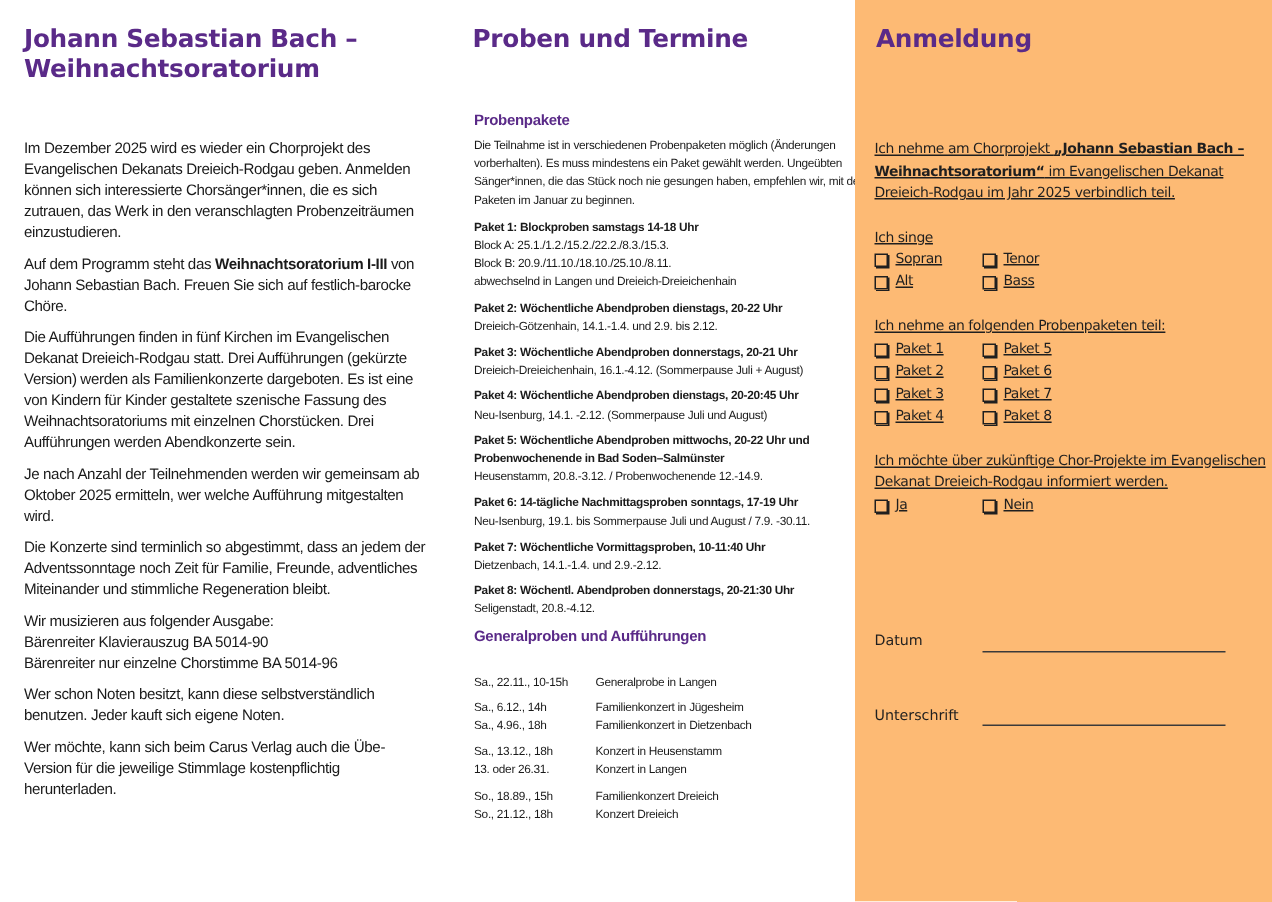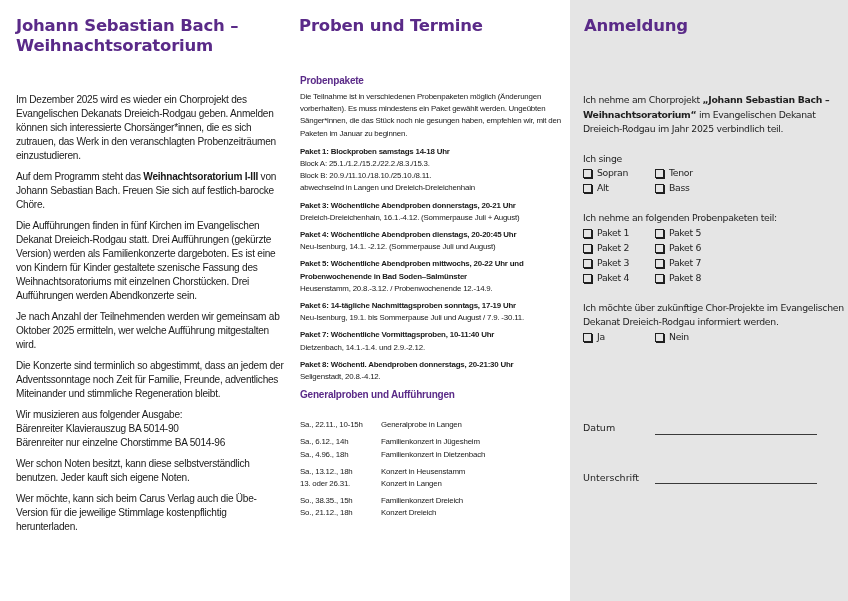--- a/index.html
+++ b/index.html
@@ -1,21 +1,21 @@
 <!DOCTYPE html>
 <html><head>
   <meta charset="utf-8">
   <style>
     * { margin: 0; padding: 0; box-sizing: border-box; }
     html, body { width: 848px; height: 601px; overflow: hidden; background: #ffffff; }
     body { position: relative; font-family: "Liberation Sans", sans-serif; color: #1a1a1a; }
     .col { position: absolute; top: 0; height: 601px; }
     #col-left { left: 0; width: 290px; }
-    #col-mid { left: 290px; width: 280px; }
-    #col-right { left: 570px; width: 278px; background: #e5e5e5; }
+    #col-mid { left: 306px; width: 280px; }
+    #col-right { left: 570px; width: 278px; background: #fdba74; }
 
     .h1 { position: absolute; font-family: "DejaVu Sans", sans-serif; font-weight: bold; color: #5a2a88; font-size: 16.5px; line-height: 20px; letter-spacing: -0.2px; }
     #left-title { left: 16px; top: 16px; width: 270px; }
     #mid-title { left: 9px; top: 16px; }
     #right-title { left: 14px; top: 16px; }
 
     .lefttext { position: absolute; left: 16px; top: 93px; width: 272px; font-size: 10.1px; line-height: 14px; letter-spacing: -0.25px; }
     .lefttext p { margin-bottom: 7px; }
     .lefttext b { font-weight: bold; }
 
@@ -25,21 +25,21 @@
     .paket { margin-bottom: 5px; }
     .paket .pt { font-weight: bold; }
     .sched { margin-top: 18px; }
     .sched .grp { margin-bottom: 5px; }
     .sched .row { display: flex; }
     .sched .d { width: 81px; }
     .sched .e { flex: 1; }
 
     .righttext { position: absolute; left: 13px; top: 93px; width: 262px; font-family: "DejaVu Sans", sans-serif; font-size: 9.3px; line-height: 14.5px; letter-spacing: -0.3px; color: #1f1f1f; }
     .righttext b { font-weight: bold; }
-    .block { margin-bottom: 15px; }
+    .block { margin-bottom: 15px; text-decoration: underline; }
     .cbgrid { display: grid; grid-template-columns: 72px 100px; }
     .cb { display: flex; align-items: center; gap: 5px; height: 15px; }
     .box { display: inline-block; width: 9px; height: 9px; border: 1.5px solid #1f1f1f; box-shadow: 1px 1px 0 #1f1f1f; background: transparent; }
     .sig { position: absolute; left: 13px; font-family: "DejaVu Sans", sans-serif; font-size: 9.5px; color: #1f1f1f; }
     .sigline { position: absolute; left: 85px; width: 162px; height: 1px; background: #3a3a3a; }
     #sig-date { top: 422px; }
     #sig-date-line { top: 434px; }
     #sig-sign { top: 472px; }
     #sig-sign-line { top: 483px; }
   </style>
@@ -70,20 +70,24 @@
     <div class="h2">Probenpakete</div>
     <div class="intro">Die Teilnahme ist in verschiedenen Probenpaketen möglich (Änderungen vorberhalten). Es muss mindestens ein Paket gewählt werden. Ungeübten Sänger*innen, die das Stück noch nie gesungen haben, empfehlen wir, mit den Paketen im Januar zu beginnen.</div>
     <div id="pakete-list">
         <div class="paket">
           <div class="pt">Paket 1: Blockproben samstags 14-18 Uhr</div>
           <div>Block A: 25.1./1.2./15.2./22.2./8.3./15.3.</div>
           <div>Block B: 20.9./11.10./18.10./25.10./8.11.</div>
           <div>abwechselnd in Langen und Dreieich-Dreieichenhain</div>
         </div>
         <div class="paket">
+          <div class="pt">Paket 2: Wöchentliche Abendproben dienstags, 20-22 Uhr</div>
+          <div>Dreieich-Götzenhain, 14.1.-1.4. und 2.9. bis 2.12.</div>
+        </div>
+        <div class="paket">
           <div class="pt">Paket 3: Wöchentliche Abendproben donnerstags, 20-21 Uhr</div>
           <div>Dreieich-Dreieichenhain, 16.1.-4.12. (Sommerpause Juli + August)</div>
         </div>
         <div class="paket">
           <div class="pt">Paket 4: Wöchentliche Abendproben dienstags, 20-20:45 Uhr</div>
           <div>Neu-Isenburg,  14.1. -2.12. (Sommerpause Juli und August)</div>
         </div>
         <div class="paket">
           <div class="pt">Paket 5: Wöchentliche Abendproben mittwochs, 20-22 Uhr und Probenwochenende in Bad Soden–Salmünster</div>
           <div>Heusenstamm, 20.8.-3.12. / Probenwochenende 12.-14.9.</div>
@@ -124,21 +128,21 @@
             <span class="d">Sa., 13.12., 18h</span>
             <span class="e">Konzert in Heusenstamm</span>
           </div>
           <div class="row">
             <span class="d">13. oder 26.31.</span>
             <span class="e">Konzert in Langen</span>
           </div>
         </div>
         <div class="grp">
           <div class="row">
-            <span class="d">So., 38.35., 15h</span>
+            <span class="d">So., 18.89., 15h</span>
             <span class="e">Familienkonzert Dreieich</span>
           </div>
           <div class="row">
             <span class="d">So., 21.12., 18h</span>
             <span class="e">Konzert Dreieich</span>
           </div>
         </div>
       </div>
   </div>
 </div>

